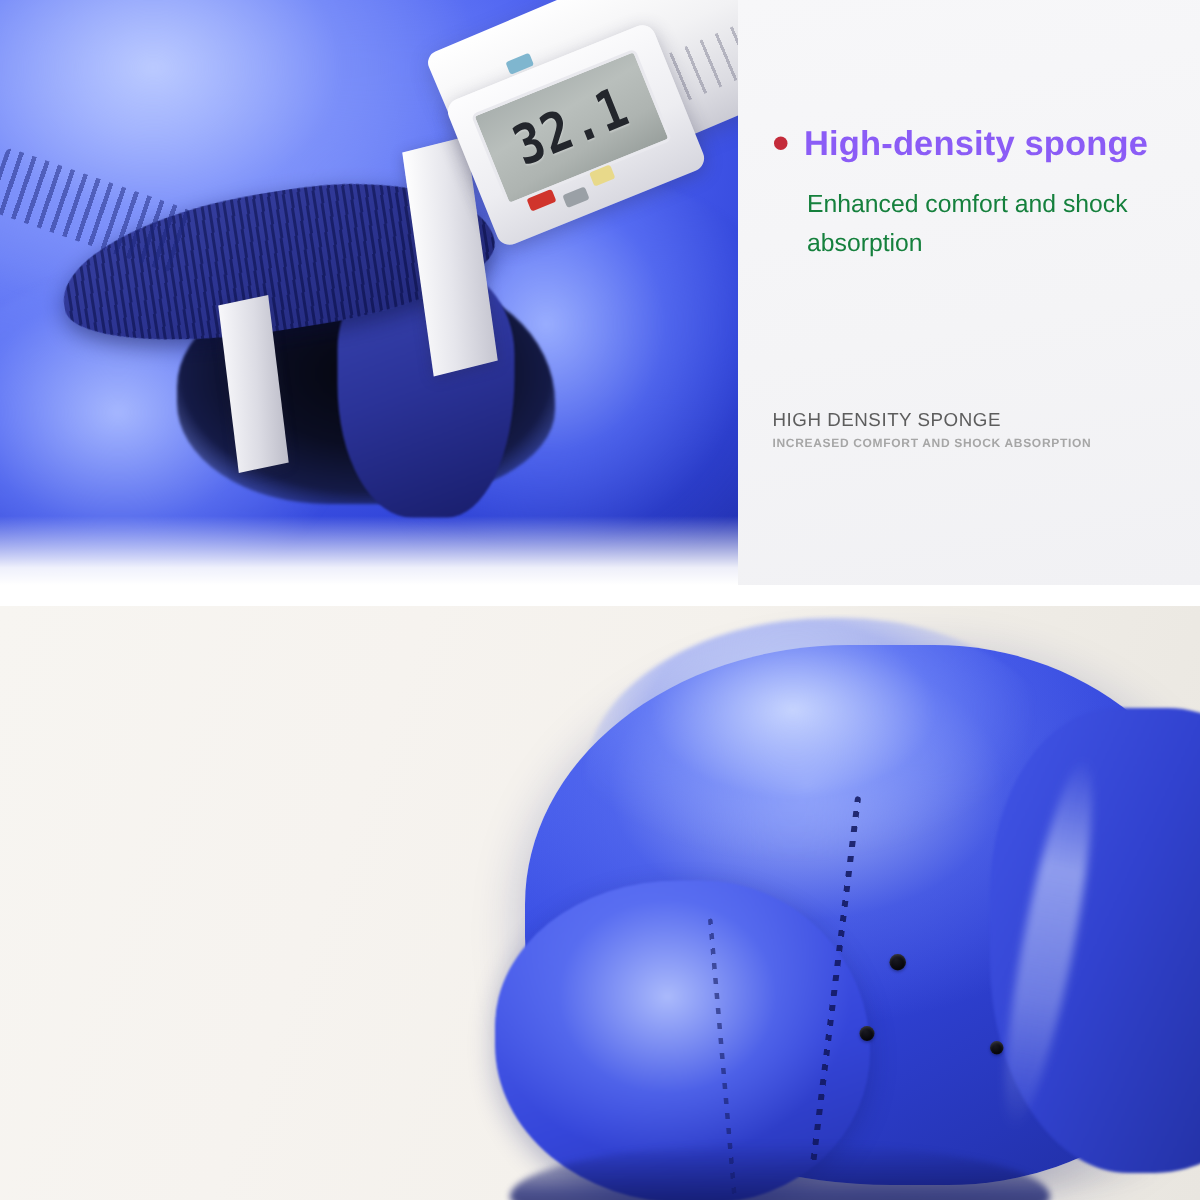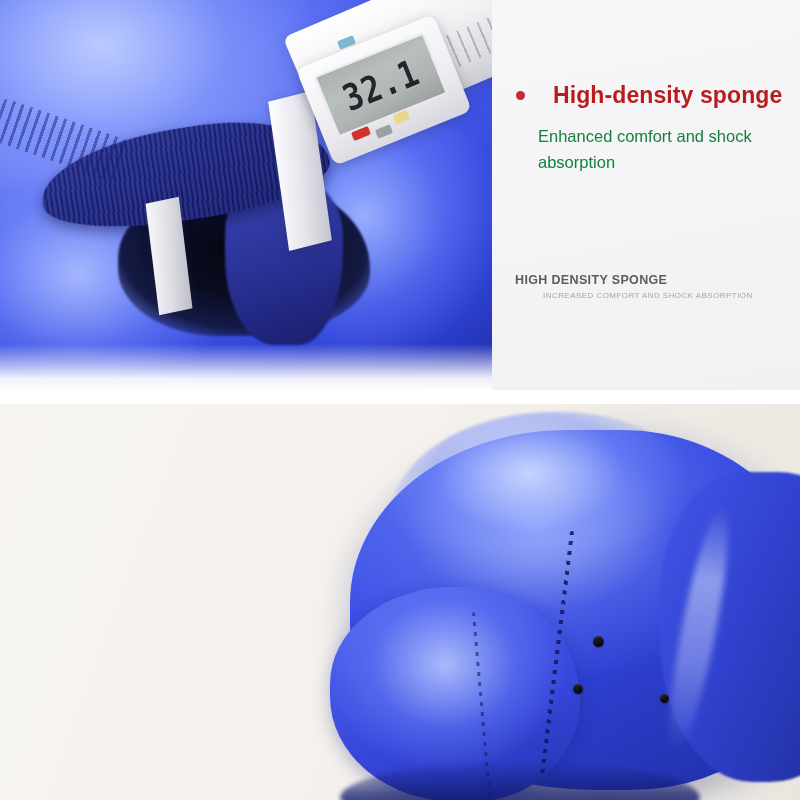--- a/index.html
+++ b/index.html
@@ -154,38 +154,38 @@
   }
 
   
   .p1-textside {
     position:absolute; left:492px; top:0; width:308px; height:390px;
     background:linear-gradient(170deg,#f7f7f9 0%, #f4f4f6 55%, #f1f1f4 100%);
   }
 
   
   .headline {
-    display:flex; align-items:center; gap:28px;
-    font-size:23px; font-weight:700; color:#b91c1c;
+    display:flex; align-items:center; gap:11px;
+    font-size:23px; font-weight:700; color:#8b5cf6;
     letter-spacing:.1px; white-space:nowrap;
   }
   .bullet {
     width:9px; height:9px; border-radius:50%;
     background:#c42b3a; flex:0 0 auto;
   }
   .subtext {
     font-size:16.5px; color:#15803d; line-height:1.55; font-weight:400;
   }
   .cap-title {
-    font-size:12.5px; color:#5d5d5d; font-weight:700;
+    font-size:12.5px; color:#5d5d5d; font-weight:400;
     letter-spacing:.35px;
   }
   .cap-sub {
-    font-size:8px; color:#a6a6a6; font-weight:400;
-    letter-spacing:.45px; margin-top:4px;margin-left:28px;
+    font-size:8px; color:#a6a6a6; font-weight:700;
+    letter-spacing:.45px; margin-top:4px;
   }
 
   .p1-head { position:absolute; left:516px; top:82px; }
   .p1-sub  { position:absolute; left:538px; top:124px; width:250px; }
   .p1-cap  { position:absolute; left:515px; top:273px; width:260px; }
 
   
   .panel2 {
     position:absolute; left:0; top:404px; width:800px; height:396px;
     overflow:hidden;

